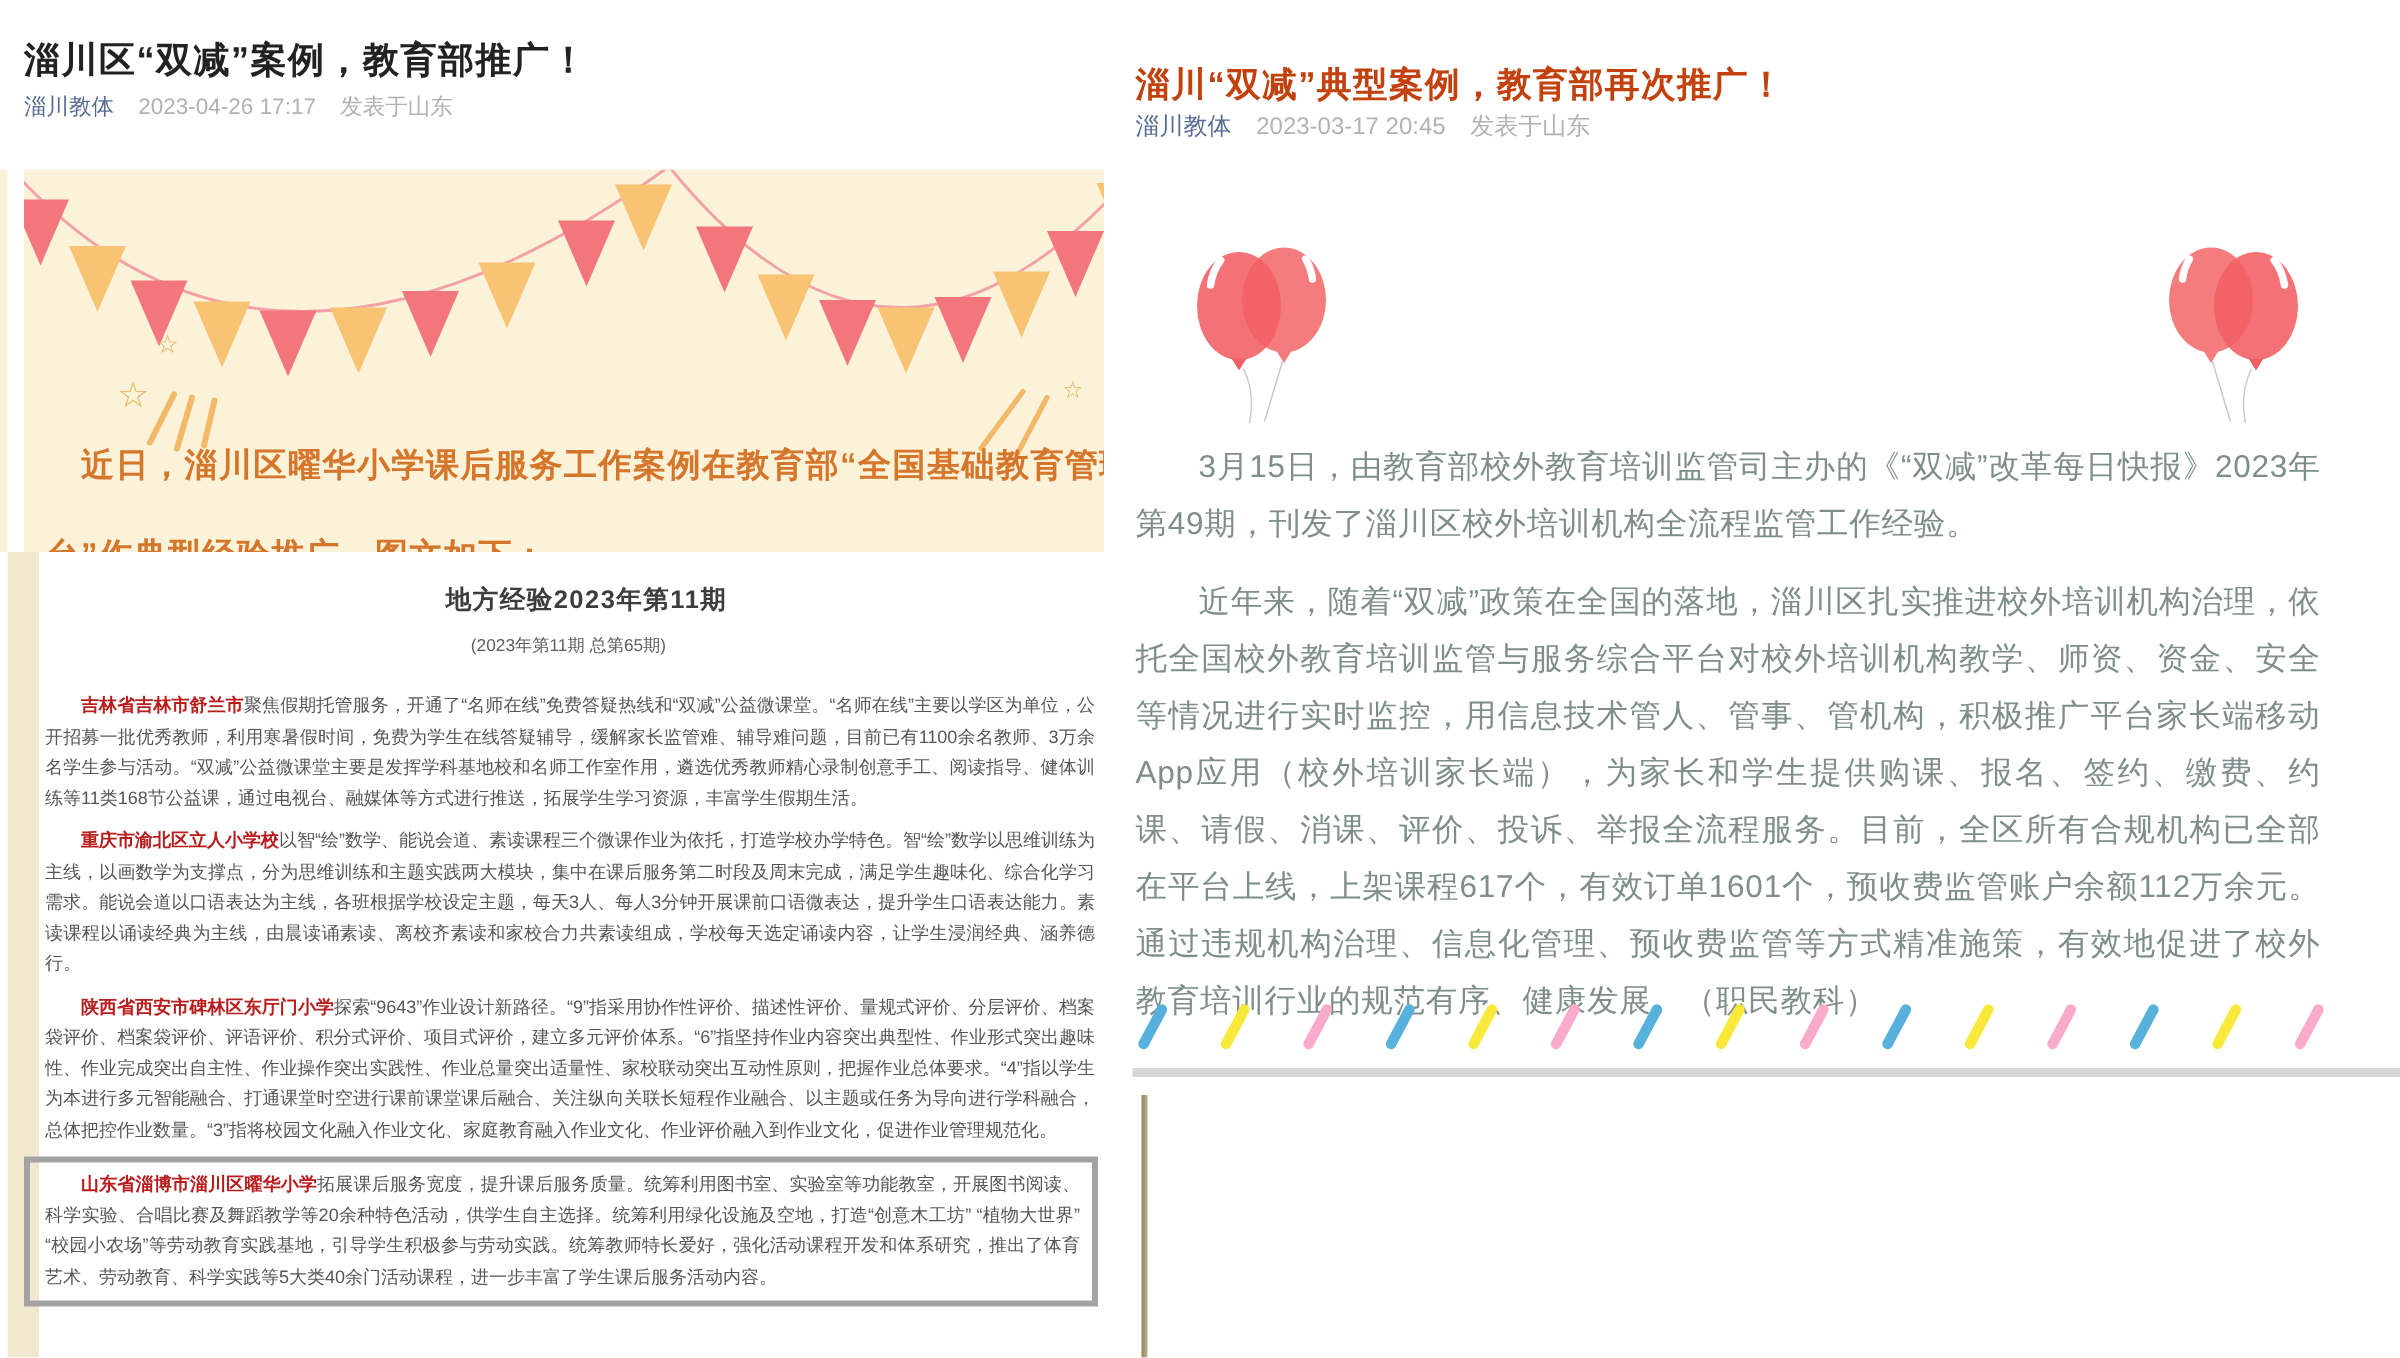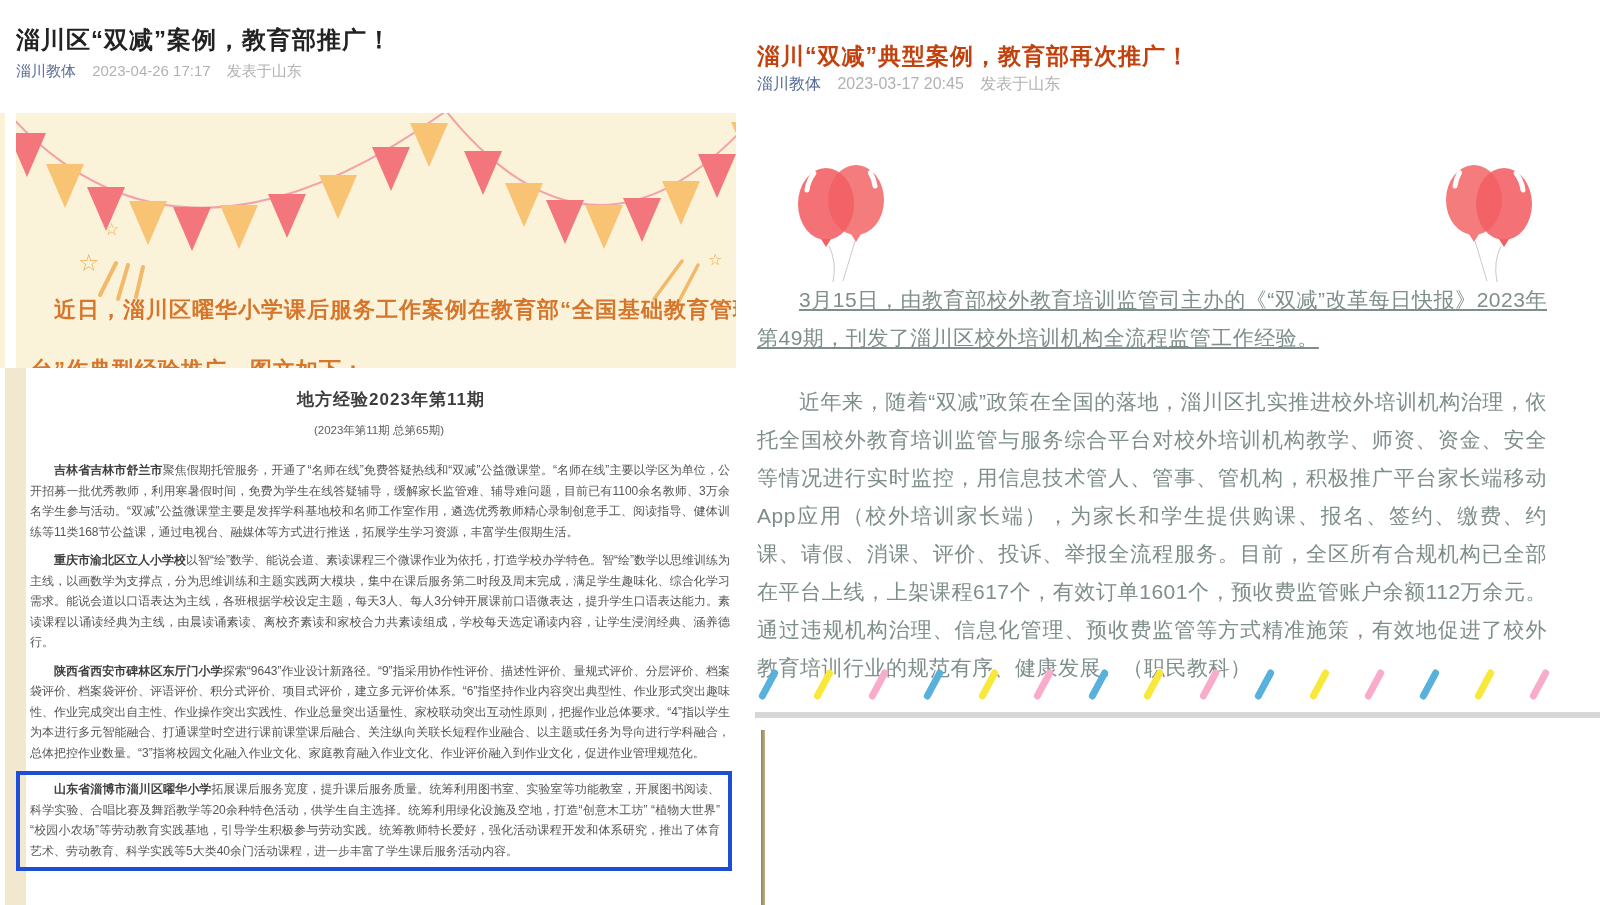--- a/index.html
+++ b/index.html
@@ -21,33 +21,33 @@
     font-size:22px;font-weight:bold;color:#d5762a;letter-spacing:1px;}
   .intro-1{left:38px;top:182px;}
   .intro-2{left:15px;top:222px;margin-top:20px;}
   .document{position:absolute;left:5px;top:368px;width:731px;height:537px;background:#ffffff;}
   .doc-edge{position:absolute;left:0;top:0;width:21px;height:537px;background:#f2e8cf;}
   .doc-content{position:absolute;left:21px;top:0;width:706px;}
   .doc-title{padding-top:20px;text-align:center;font-size:17px;font-weight:bold;color:#3d3d3d;letter-spacing:1px;padding-left:24px;}
   .doc-sub{margin-top:12px;text-align:center;font-size:11.5px;color:#5e5e5e;}
   .doc-body{margin:22px 2px 0 4px;font-size:12px;line-height:20.5px;color:#565656;text-align:justify;}
   .doc-body p{margin:0 0 8px 0;text-indent:2em;}
-  .lead{font-weight:bold;color:#404040;}
-  .red-box{border:4px solid #1d4ed8;margin:0 -2px 0 -14px;padding:4px 8px 6px 10px;}
+  .lead{font-weight:bold;color:#b91c1c;}
+  .red-box{border:4px solid #a3a3a3;margin:0 -2px 0 -14px;padding:4px 8px 6px 10px;}
   .red-box p{margin:0;}
   
   .right-col{position:absolute;left:755px;top:0;width:845px;height:905px;}
   .r-title{position:absolute;left:2px;top:26px;width:840px;font-size:23px;font-weight:bold;color:#c2410c;letter-spacing:1px;}
   .r-byline{left:2px;top:74px;font-size:16px;}
   .balloons{position:absolute;width:100px;height:145px;}
   .balloons-left{left:38px;top:142px;}
   .balloons-right{left:682px;top:142px;transform:scaleX(-1);}
   .r-text{position:absolute;left:2px;width:790px;font-size:21px;line-height:38px;
     color:#7e8e8b;text-align:justify;text-indent:2em;letter-spacing:0.5px;}
-  .r-p1{top:260px;text-decoration:underline;}
+  .r-p1{top:272px;}
   .r-p2{top:362px;}
   .divider{position:absolute;left:10px;top:668px;width:778px;display:flex;justify-content:space-between;}
   .slash{display:block;width:7px;height:33px;border-radius:4px;transform:rotate(28deg);}
   .slash:nth-child(3n+1){background:#58b1dd;}
   .slash:nth-child(3n+2){background:#f8e83a;}
   .slash:nth-child(3n){background:#f8abca;}
   .gray-bar{position:absolute;left:0;top:712px;width:845px;height:6px;background:#d7d7d7;}
   .quote-edge{position:absolute;left:6px;top:730px;width:4px;height:175px;
     background:linear-gradient(to right,#8f845c,#bdb28a);}
 </style>

